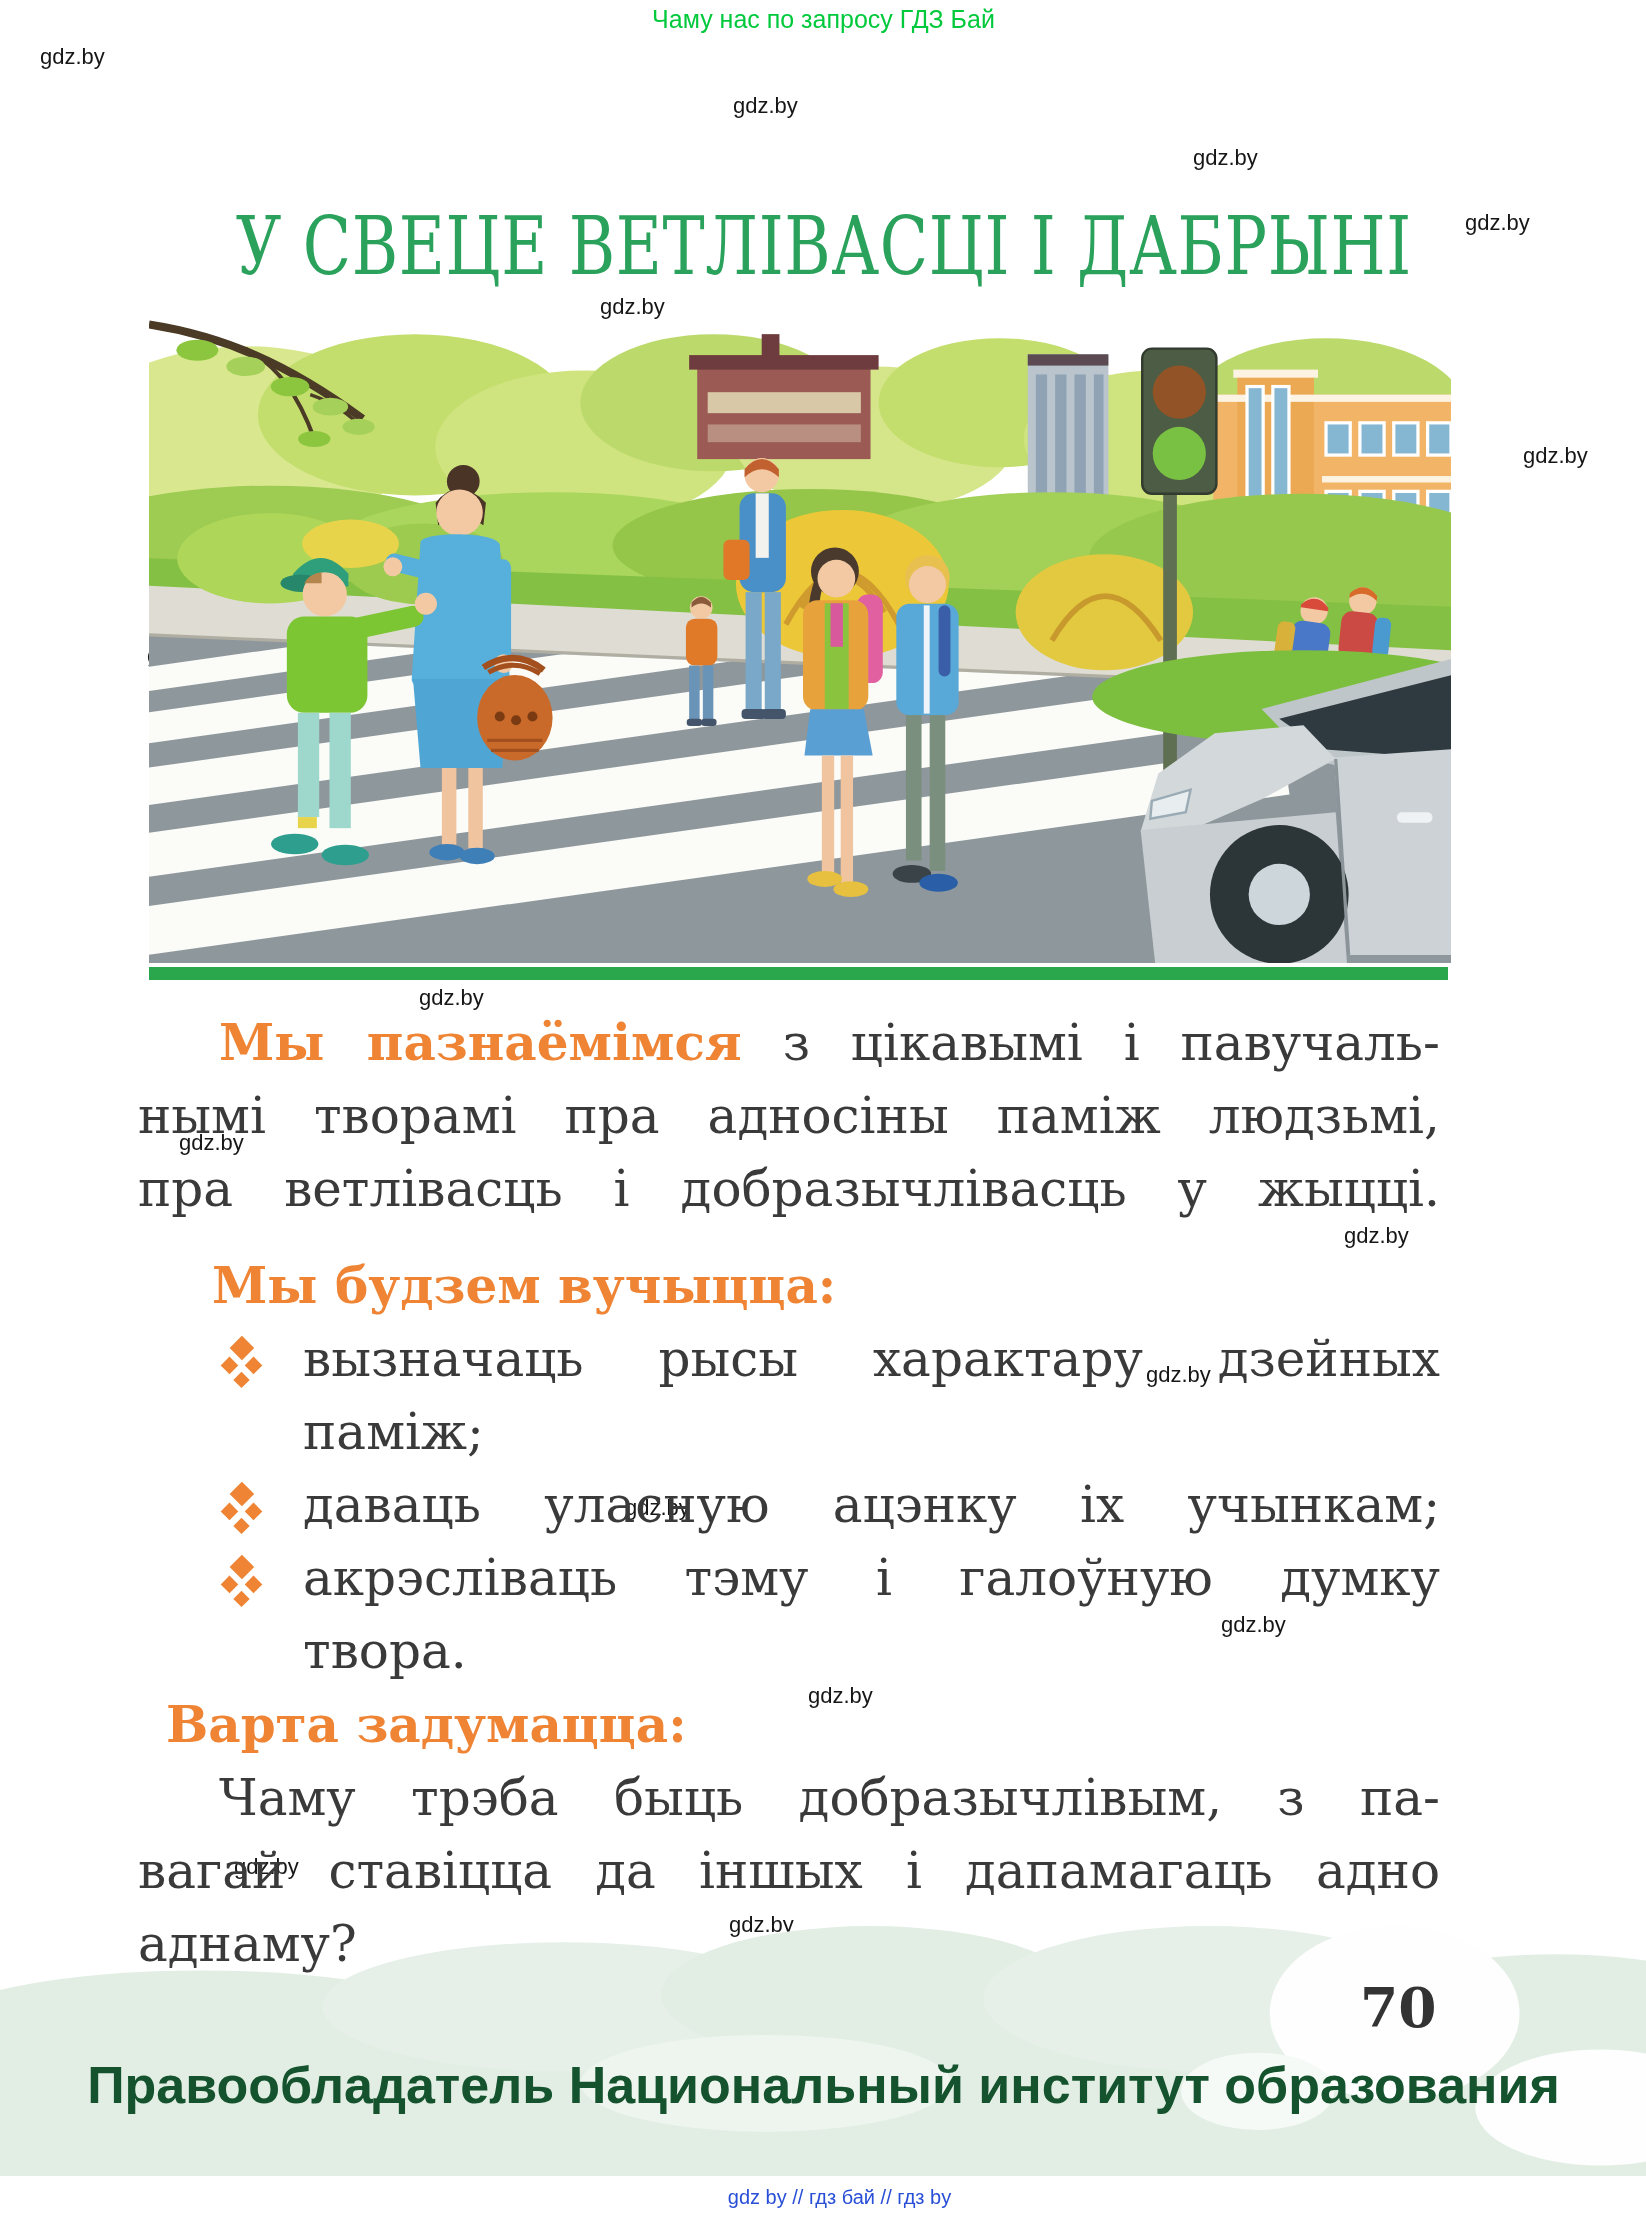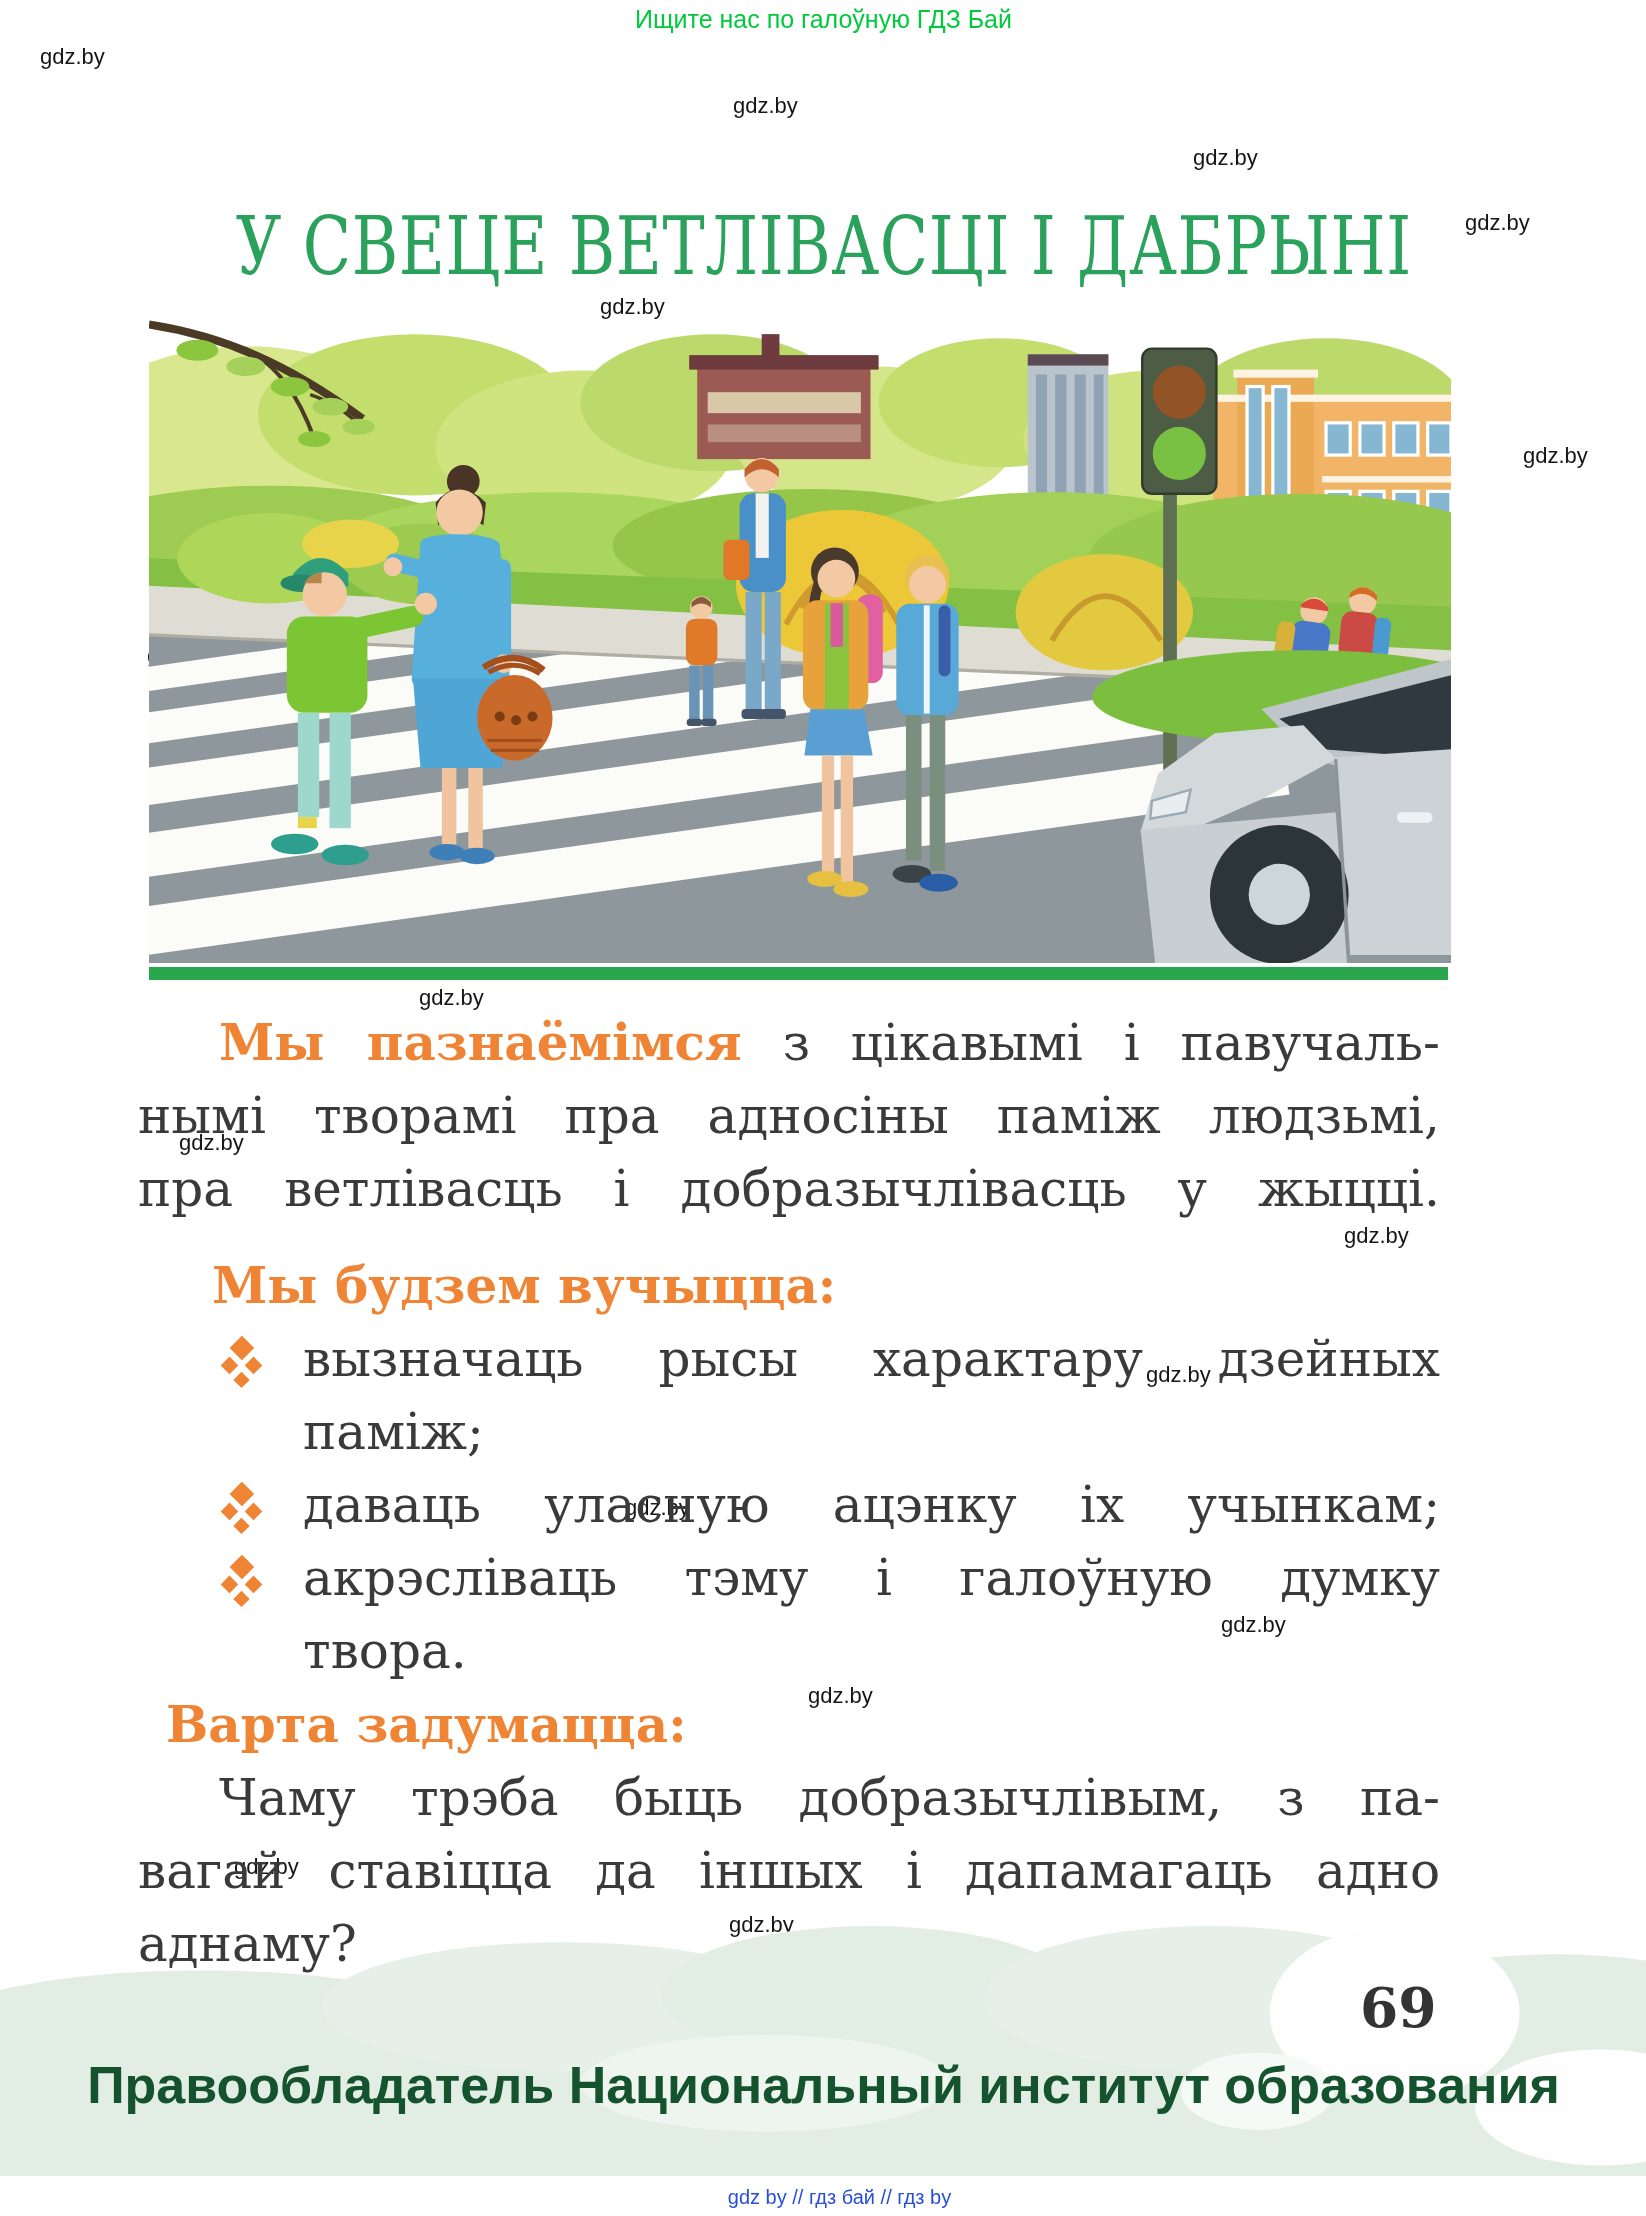--- a/index.html
+++ b/index.html
@@ -102,21 +102,21 @@
     font-size: 20px;
     color: #2a4fd7;
     margin-top: 8px;
   }
 </style>
 </head>
 <body>
 
 <div class="page">
 
-  <div class="header-note">Ищите нас по галоўную ГДЗ Бай</div>
+  <div class="header-note">Чаму нас по запросу ГДЗ Бай</div>
 
   <span class="wm" style="left:40px;top:44px">gdz.by</span>
   <span class="wm" style="left:733px;top:93px">gdz.by</span>
   <span class="wm" style="left:1193px;top:145px">gdz.by</span>
   <span class="wm" style="left:1465px;top:210px">gdz.by</span>
   <span class="wm" style="left:600px;top:294px">gdz.by</span>
   <span class="wm" style="left:1523px;top:443px">gdz.by</span>
   <span class="wm" style="left:1041px;top:580px">gdz.by</span>
   <span class="wm" style="left:147px;top:643px">gdz.by</span>
   <span class="wm" style="left:1272px;top:750px">gdz.by</span>
@@ -427,20 +427,20 @@
     <ellipse cx="700" cy="110" rx="300" ry="80" fill="#e6f0e8"></ellipse>
     <ellipse cx="1080" cy="95" rx="260" ry="85" fill="#e2eee4"></ellipse>
     <ellipse cx="1500" cy="100" rx="280" ry="90" fill="#e6f0e8"></ellipse>
     <ellipse cx="1930" cy="125" rx="260" ry="80" fill="#e2eee4"></ellipse>
     <ellipse cx="950" cy="205" rx="230" ry="60" fill="#eef5ef"></ellipse>
     <ellipse cx="1730" cy="118" rx="155" ry="108" fill="#fdfefd"></ellipse>
     <ellipse cx="1560" cy="215" rx="95" ry="48" fill="#f6faf7"></ellipse>
     <ellipse cx="1985" cy="235" rx="155" ry="72" fill="#fdfefd"></ellipse>
   </svg>
 
-  <div class="page-num">69</div>
+  <div class="page-num">70</div>
 
   <div class="copyright">Правообладатель Национальный институт образования</div>
 
   <div class="footer-links">gdz by // гдз бай // гдз by</div>
 
 </div>
 
 
 </body></html>

